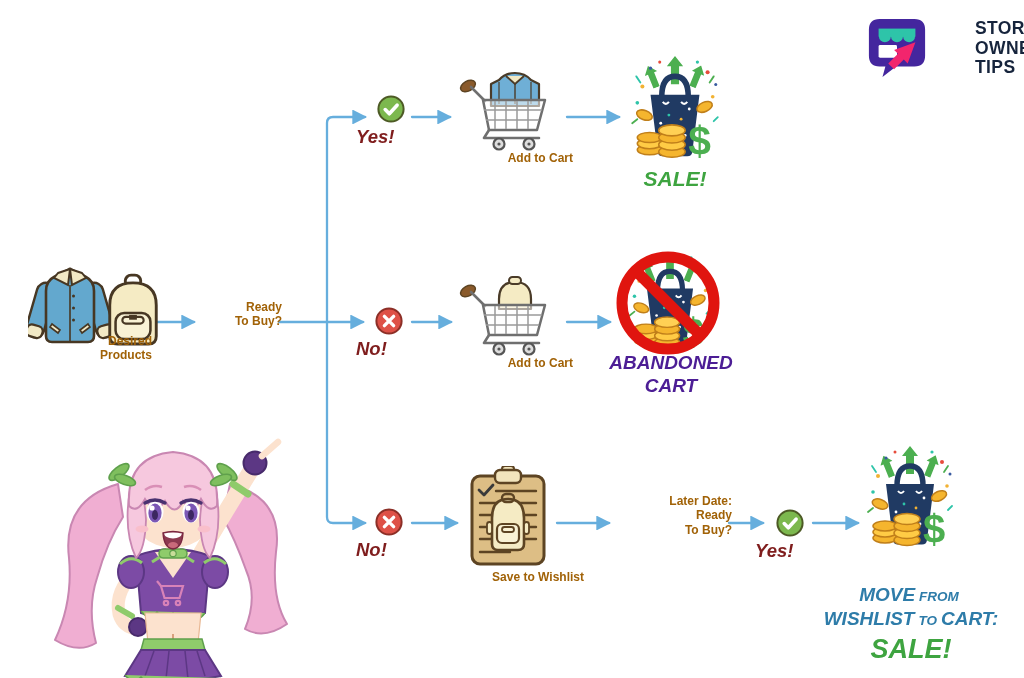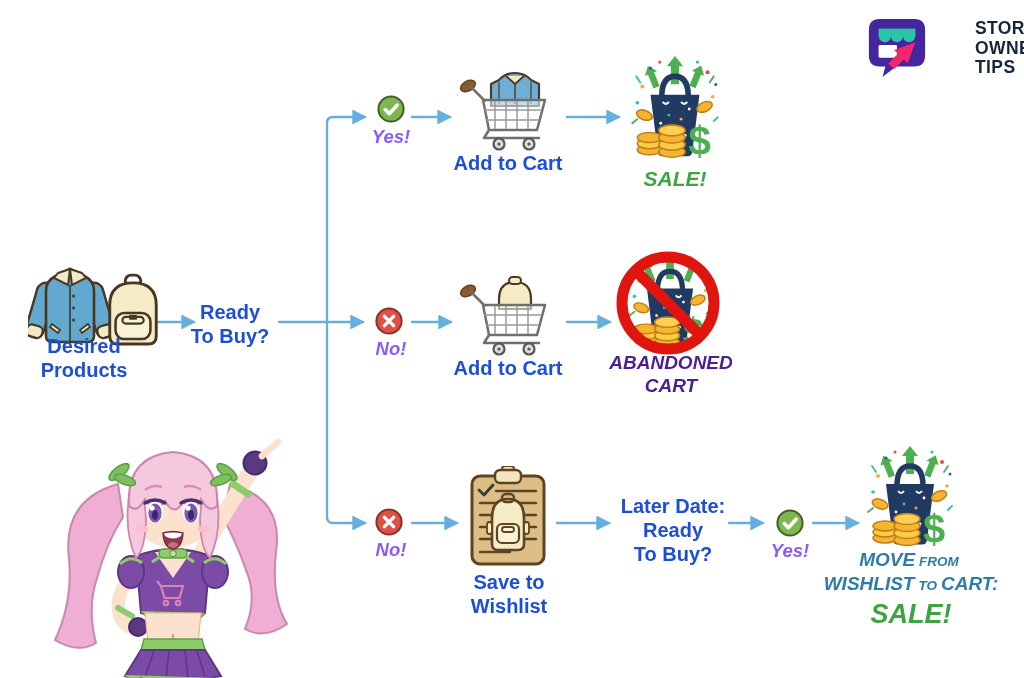--- a/index.html
+++ b/index.html
@@ -4,22 +4,22 @@
 <style>
   html,body{margin:0;padding:0;background:#fff;}
   .stage{position:relative;width:1024px;height:678px;background:#fff;overflow:hidden;
          font-family:"Liberation Sans",sans-serif;}
   .abs{position:absolute;}
   .pre{white-space:pre-line;}
   .title{left:18px;top:8px;width:250px;font-size:38px;font-weight:700;color:#51A0CB;line-height:1.3;}
   .logo{left:866px;top:16px;display:flex;align-items:flex-start;gap:38px;}
   .logo-text{margin-left:9px;margin-top:3px;font-size:17.5px;font-weight:800;line-height:1.12;
              color:#16243C;letter-spacing:.4px;}
-  .lbl{color:#1d4ed8;font-weight:700;text-align:center;line-height:1.2;font-size:20px;}
-  .ans{color:#8b5cf6;font-weight:800;font-style:italic;text-align:center;font-size:18.5px;}
+  .lbl{color:#a16207;font-weight:700;text-align:right;line-height:1.2;font-size:12px;}
+  .ans{color:#7f1d1d;font-weight:800;font-style:italic;text-align:left;font-size:18.5px;}
   .green-outcome{color:#3EA440;font-weight:800;font-style:italic;text-align:center;font-size:21px;}
   .red-outcome{color:#4c1d95;font-weight:800;font-style:italic;text-align:center;font-size:19px;line-height:1.2;}
   .move-text{text-align:center;color:#2E7CA9;font-style:italic;font-weight:800;line-height:1.25;}
   .move-big{font-size:19px;}
   .move-small{font-size:13.5px;margin-left:4px;margin-right:4px;}
   .move-sale{font-size:27px;color:#3EA440;margin-top:2px;}
   svg text{font-family:"Liberation Sans",sans-serif;}
   .connector-layer{left:0;top:0;pointer-events:none;}
 </style>
 </head>
@@ -267,21 +267,21 @@
 Ready
 To Buy?</div>
   <svg class="abs" style="left:775px;top:508px" width="30" height="30" viewBox="0 0 30 30">
     <circle cx="15" cy="15" r="12.6" fill="#7CB84E" stroke="#4d5a25" stroke-width="2"></circle>
     <path d="M9.2,15.6 l4.1,4.2 l7.8,-8.6" stroke="#fff" stroke-width="3.6" fill="none" stroke-linecap="round" stroke-linejoin="round"></path>
   </svg>
   <div class="abs ans" style="left:755px;top:540px;width:70px">Yes!</div>
   <svg class="abs" style="left:860px;top:446px" width="100" height="106" viewBox="0 0 100 106">
       <use href="#sym-bag"></use>
     </svg>
-  <div class="abs move-text" style="left:804px;top:548px;width:214px">
+  <div class="abs move-text" style="left:804px;top:583px;width:214px">
     <div><span class="move-big">MOVE</span><span class="move-small">FROM</span></div>
     <div><span class="move-big">WISHLIST</span><span class="move-small">TO</span><span class="move-big">CART:</span></div>
     <div class="move-sale">SALE!</div>
   </div>
 
   <svg class="abs" style="left:24px;top:400px" width="300" height="278" viewBox="0 0 300 278">
     <g stroke="#C987B2" stroke-width="2" stroke-linejoin="round" stroke-linecap="round">
       <path d="M206,84 Q260,98 252,152 Q247,198 263,224 Q240,240 221,229 Q234,198 222,170 Q211,139 199,118 Z" fill="#F0AED2"></path>
       <path d="M94,84 Q38,100 45,158 Q49,202 31,240 Q54,254 72,243 Q63,208 73,178 Q83,142 99,117 Z" fill="#F0AED2"></path>
     </g>

